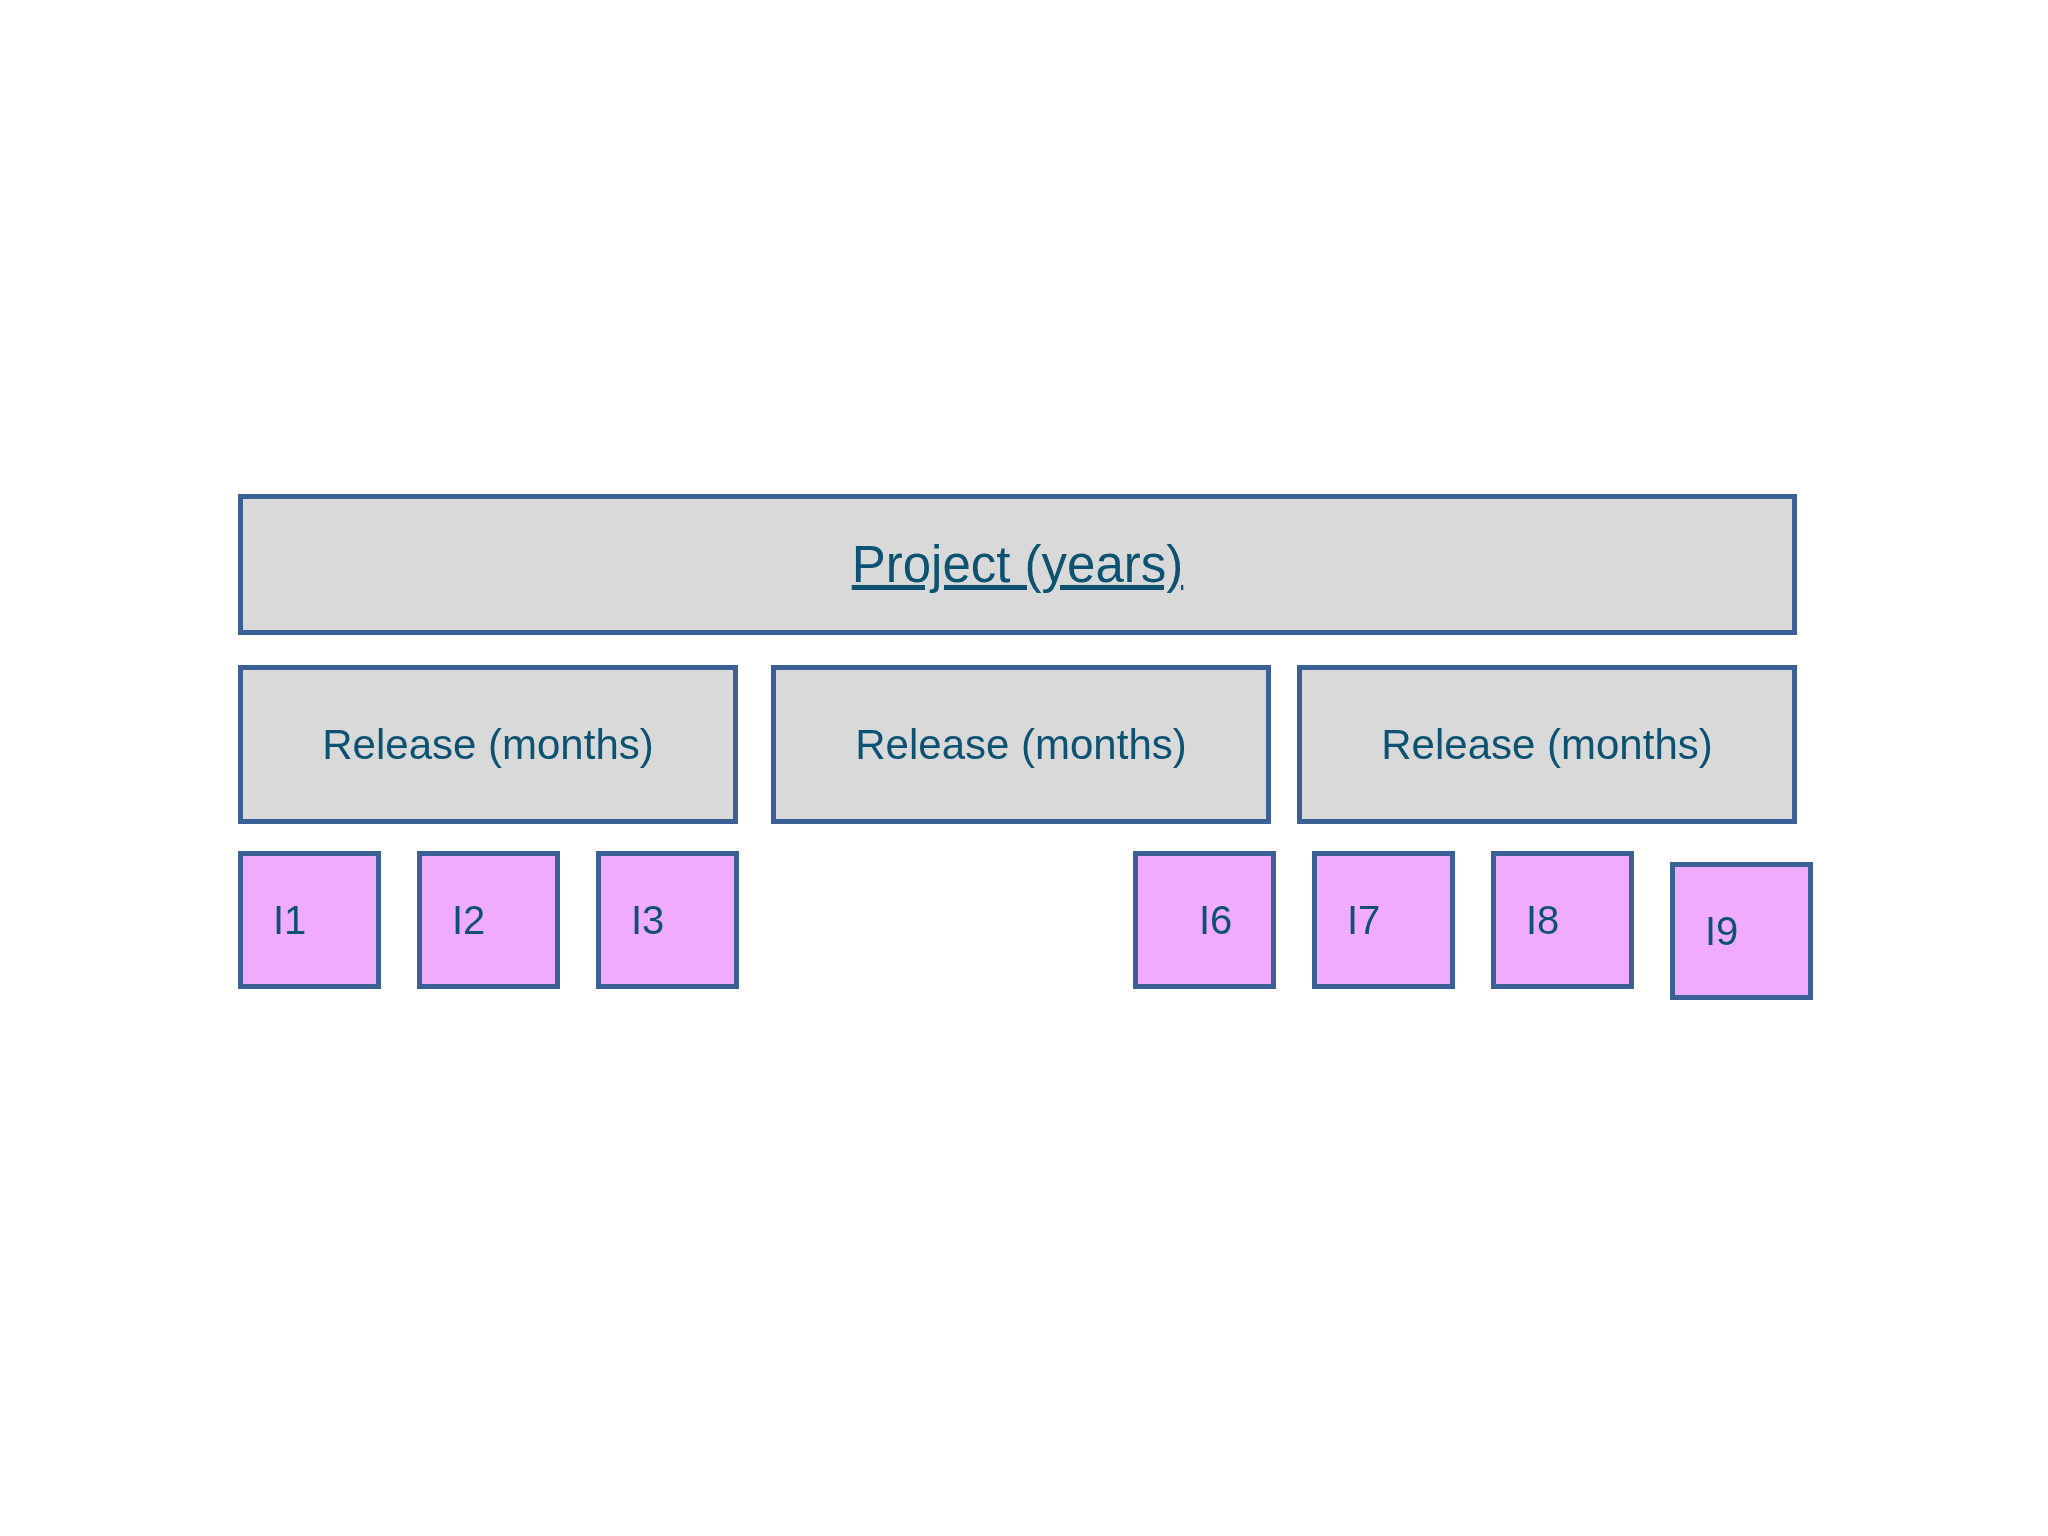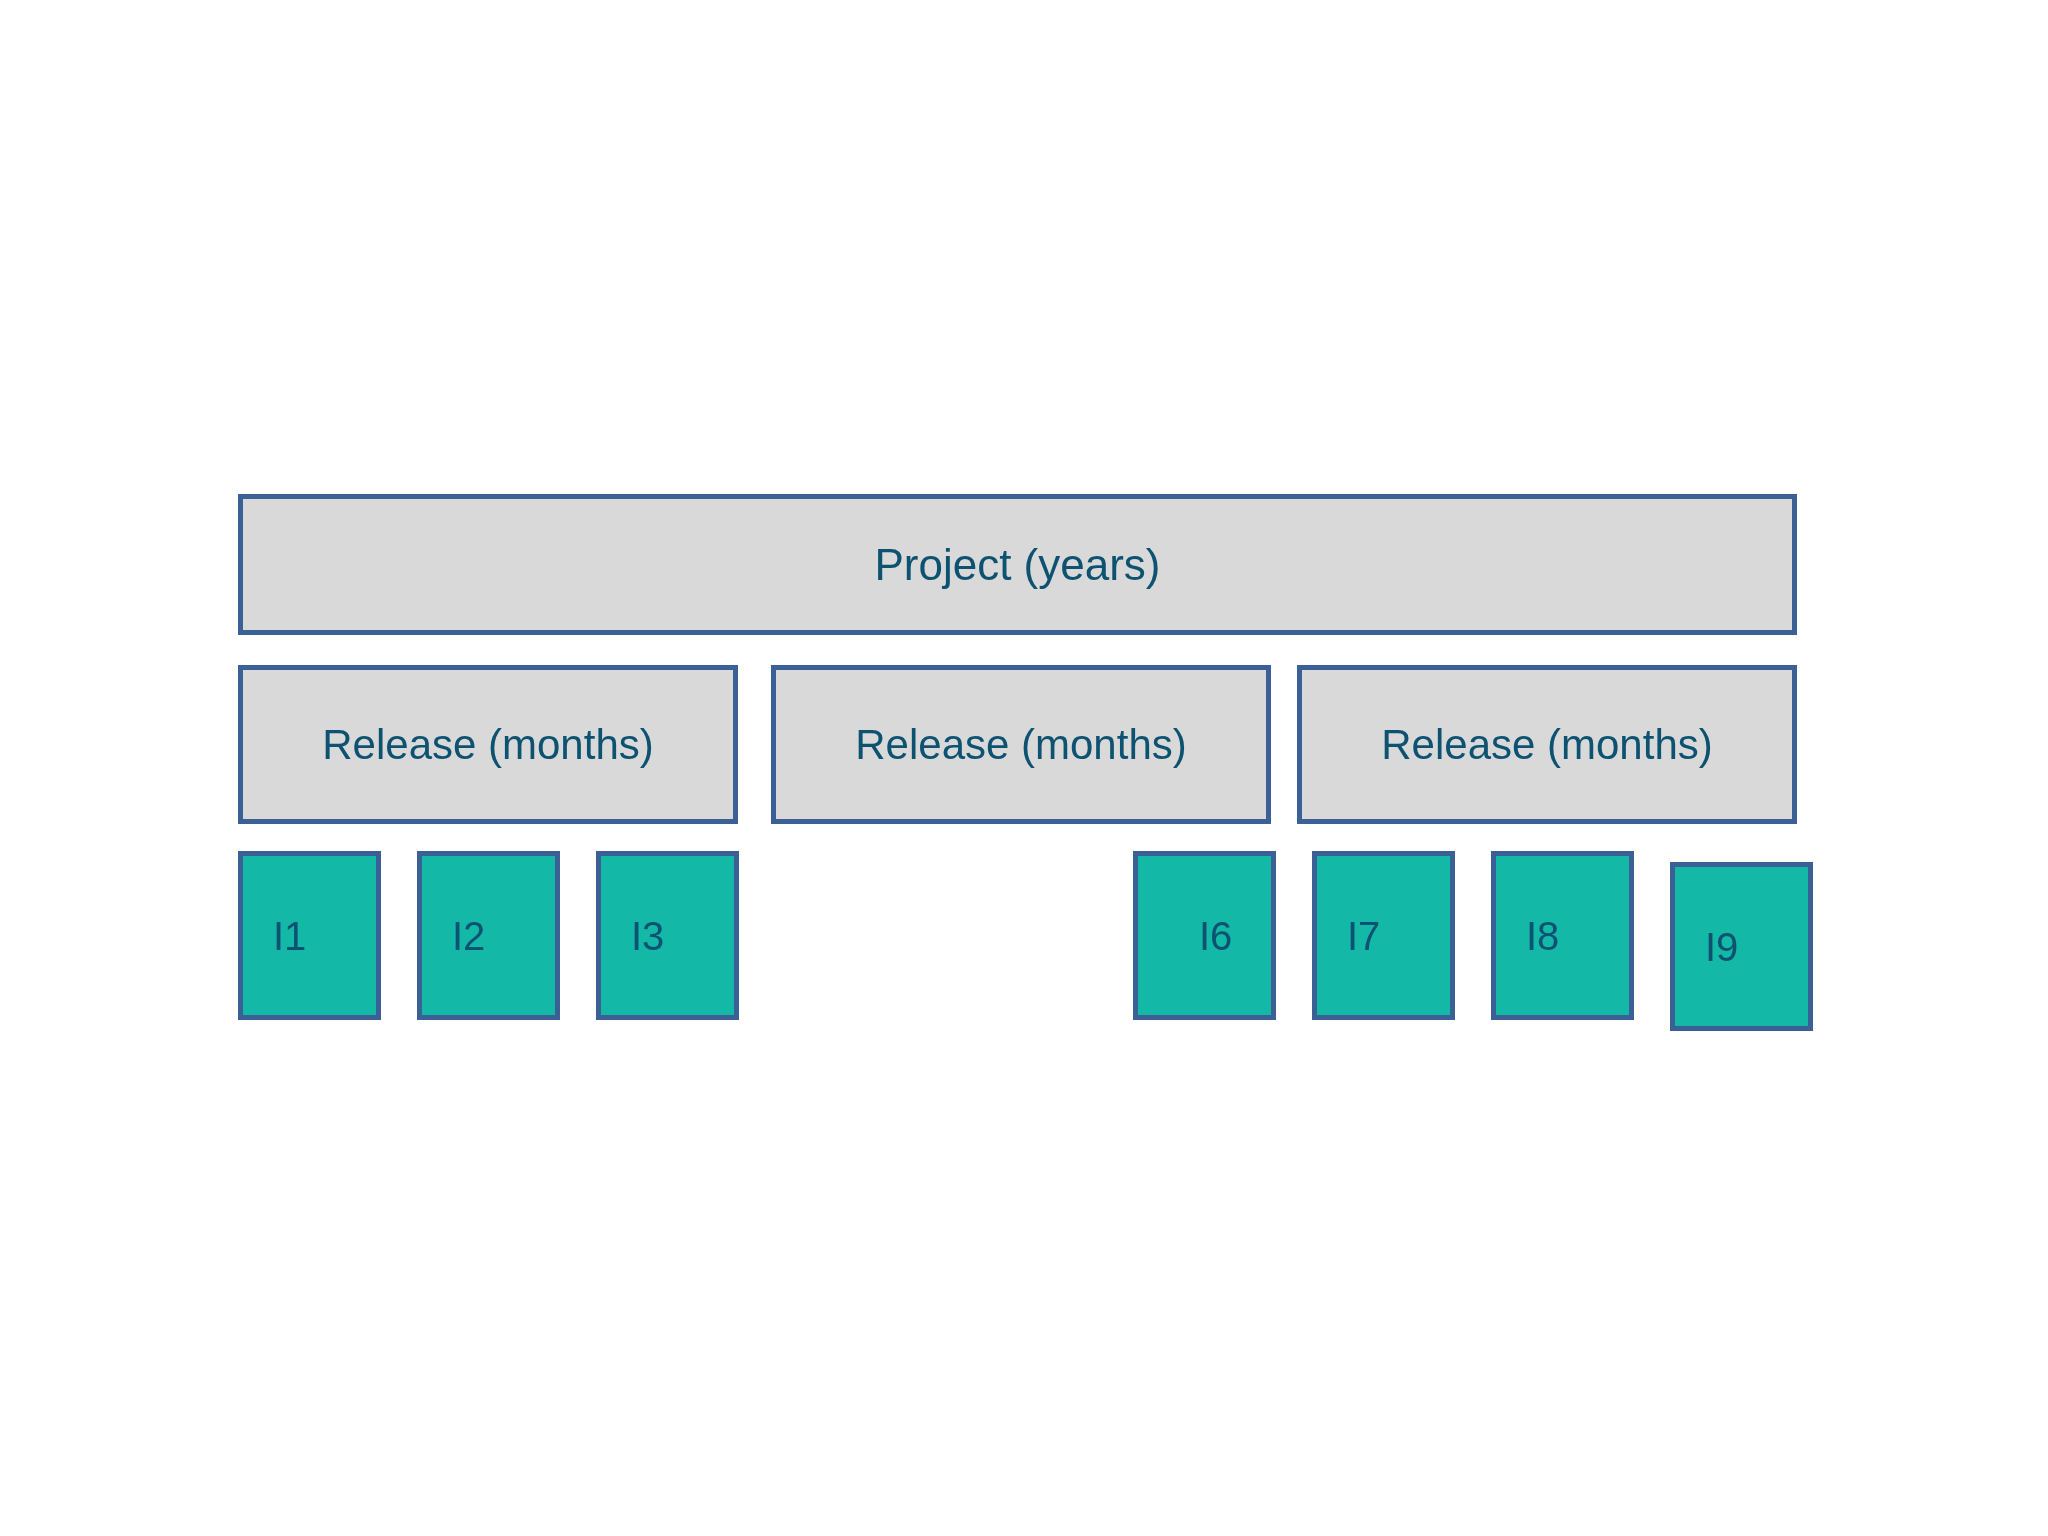--- a/index.html
+++ b/index.html
@@ -44,42 +44,43 @@
 
   
   #project-bar {
     left: 238px;
     top: 494px;
     width: 1559px;
     height: 141px;
     background: #D9D9D9;
   }
   #project-bar .shape-label {
-    font-size: 44px;
+    font-size: 51px;
+    text-decoration: underline;
   }
 
   
   .release-box {
     top: 665px;
     height: 159px;
     background: #D9D9D9;
   }
   .release-box .shape-label {
     font-size: 42px;
   }
   #release-box-0 { left: 238px;  width: 500px; }
   #release-box-1 { left: 771px;  width: 500px; }
   #release-box-2 { left: 1297px; width: 500px; }
 
   
   .iteration-box {
     top: 851px;
     width: 143px;
-    height: 169px;
-    background: #14b8a6;
+    height: 138px;
+    background: #f0abfc;
     justify-content: flex-start;
   }
   .iteration-box .shape-label {
     font-size: 40px;
     padding-left: 30px;
   }
   #iteration-box-0 { left: 238px;  }
   #iteration-box-1 { left: 417px;  }
   #iteration-box-2 { left: 596px;  }
   #iteration-box-3 { left: 775px;  }

